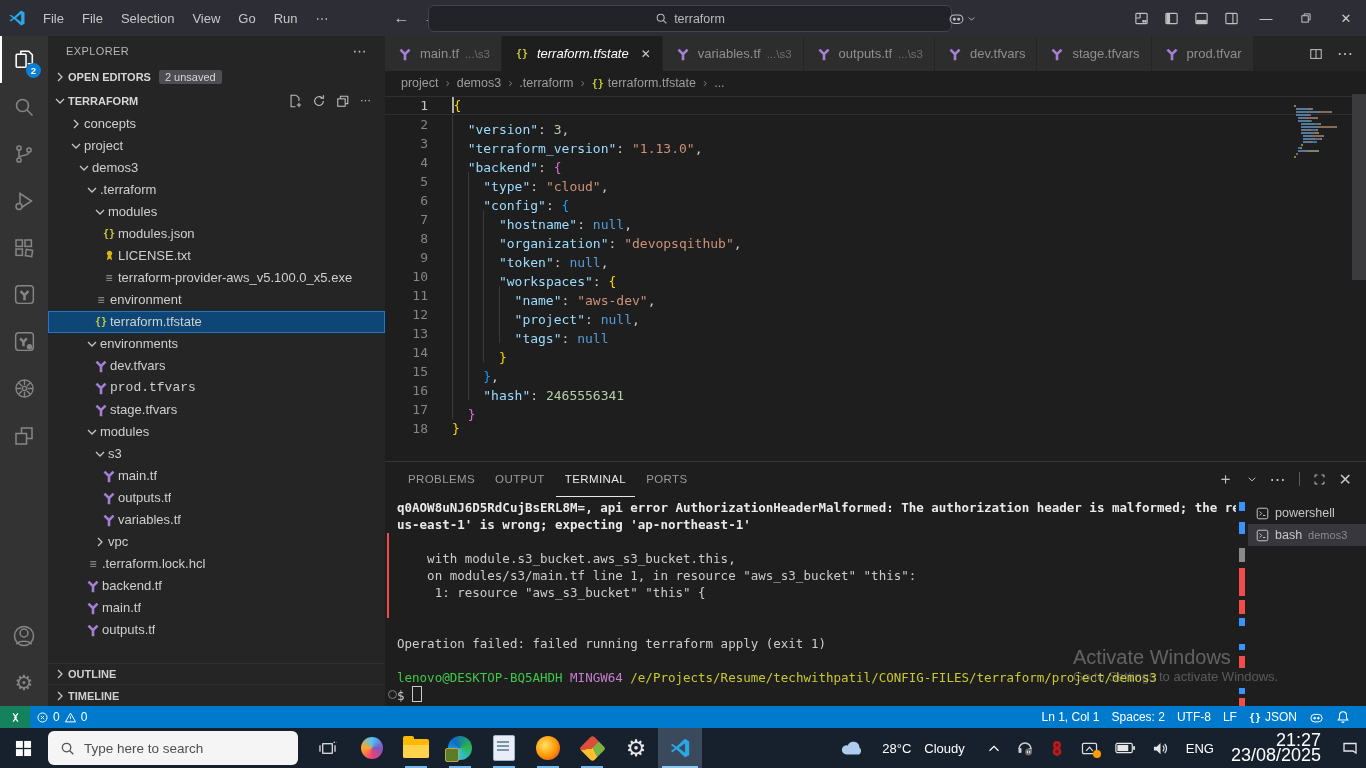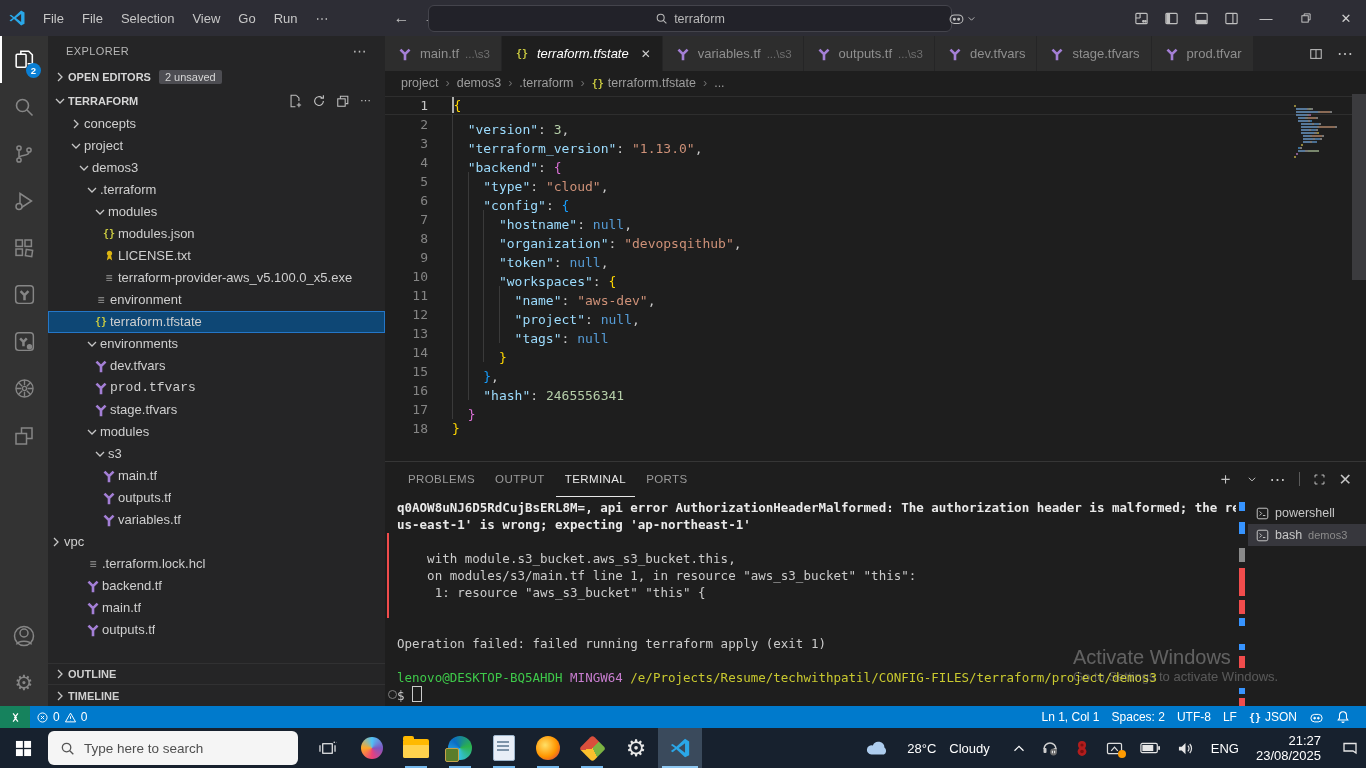--- a/index.html
+++ b/index.html
@@ -125,21 +125,21 @@
   .taskbar{position:absolute;top:728px;left:0;width:1366px;height:40px;background:#17212e;display:flex;
            align-items:center;color:#fff;z-index:9}
   .tbar-btn{width:46px;height:40px;cursor:pointer;position:relative}
   .tb-search{width:238px;height:34px;background:#f5f5f5;border-radius:6px;margin:0 6px 0 2px;display:flex;
              align-items:center;gap:9px;padding-left:12px;color:#4f4f4f;font-size:13.5px;cursor:text}
   .app{width:44px;height:40px;cursor:pointer;position:relative}
   .app.running::after{content:"";position:absolute;bottom:0;left:11px;right:11px;height:2.5px;background:#76b9ed}
   .app.activeapp{background:#3a4a5c}
   .app.activeapp::after{content:"";position:absolute;bottom:0;left:4px;right:4px;height:2.5px;background:#8ec8f2}
   .tray{margin-left:auto;display:flex;align-items:center;gap:17px;padding-right:8px;font-size:13px}
-  .clock{text-align:right;font-size:13px;line-height:15px}
+  .clock{text-align:right;font-size:18px;line-height:15px}
   .cond{margin-left:-4px}
   .copilot-circle{width:22px;height:22px;border-radius:50%;
       background:conic-gradient(#4fc3f7,#7e57c2,#ec407a,#ffa726,#4fc3f7)}
   .ffx{width:24px;height:24px;border-radius:50%;
       background:radial-gradient(circle at 38% 38%,#ffe066,#ff9500 55%,#e3503a 85%)}
   .diam{width:19px;height:19px;transform:rotate(45deg);border-radius:3px;
       background:conic-gradient(#7cb342 0 30%,#fbc02d 30% 60%,#d94f3c 60% 100%)}
   .edge{width:24px;height:24px;border-radius:50%;position:relative;
       background:conic-gradient(from 200deg,#35c3f3,#0b6cc4,#2bb24c,#35c3f3)}
   .edge .idm{position:absolute;left:-3px;bottom:-2px;width:12px;height:12px;background:#5a7d2a;border:1px solid #c8a24b;border-radius:2px}
@@ -488,21 +488,21 @@
           <span class="tr-label">outputs.tf</span>
         </div>
         <div class="tree-row" style="padding-left: 52px;">
           <span class="tr-ico">
             <svg width="14" height="14" viewBox="0 0 16 16" fill="none" stroke="#a47fd6" stroke-width="3">
               <path d="M8 15V8.2M8 8.2 2.8 3M8 8.2 13.2 3"></path>
             </svg>
           </span>
           <span class="tr-label">variables.tf</span>
         </div>
-        <div class="tree-row" style="">
+        <div class="tree-row" style="padding-left: 44px;">
           <span class="tr-chev">
             <svg width="16" height="16" viewBox="0 0 16 16" fill="none" stroke="currentColor" stroke-width="1.3">
               <path d="M6 4l4 4-4 4"></path>
             </svg>
           </span>
           <span class="tr-label">vpc</span>
         </div>
         <div class="tree-row" style="padding-left: 36px;">
           <span class="tr-ico">
             <span class="list-glyph">≡</span>

